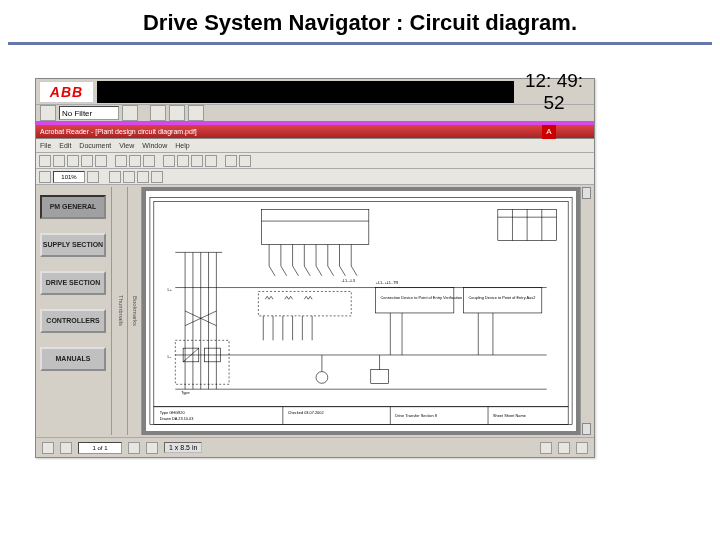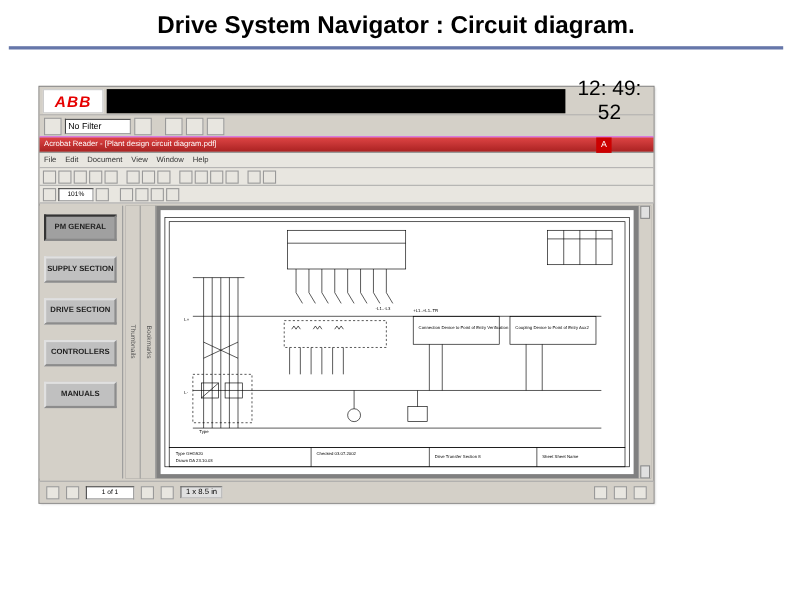--- a/index.html
+++ b/index.html
@@ -5,21 +5,21 @@
   * { box-sizing: border-box; margin: 0; padding: 0; }
   html, body { width: 720px; height: 540px; font-family: Arial, sans-serif; background: #fff; overflow: hidden; }
   .slide { width: 720px; height: 540px; position: relative; background: #fff; }
   .title { font-size: 22px; font-weight: bold; padding: 10px 14px 6px 14px; color: #000; text-align: center; }
   .title-underline { height: 3px; background: #6677aa; margin: 0 8px; }
   .app-window { position: absolute; left: 35px; top: 78px; width: 560px; height: 380px; background: #d4d0c8; border: 1px solid #888; box-shadow: 1px 1px 2px rgba(0,0,0,.2); }
   .titlebar { display: flex; align-items: center; height: 26px; background: #d4d0c8; border-bottom: 1px solid #aaa; }
   .logo { width: 55px; height: 22px; background: #fff; margin: 0 3px; display: flex; align-items: center; justify-content: center; font-size: 14px; font-weight: bold; color: #e60000; letter-spacing: 1px; font-style: italic; border: 1px solid #ccc; }
   .title-dark { flex: 1; height: 22px; background: #000; }
   .clock { width: 80px; text-align: center; font-size: 19px; color: #000; padding: 0 4px; }
-  .toolbar { display: flex; align-items: center; height: 20px; background: #d4d0c8; border-bottom: 1px solid #d946ef; padding: 0 4px; gap: 3px; }
+  .toolbar { display: flex; align-items: center; height: 20px; background: #d4d0c8; border-bottom: 4px solid #d946ef; padding: 0 4px; gap: 3px; }
   .tbtn { width: 16px; height: 16px; background: #e8e6e0; border: 1px solid #999; }
   .filter-box { width: 60px; height: 14px; background: #fff; border: 1px inset #999; font-size: 8px; display: flex; align-items: center; padding: 0 2px; }
   .tab-strip { height: 14px; background: linear-gradient(#d44,#a22); display: flex; align-items: center; padding: 0 4px; font-size: 7px; color: #fff; border-bottom: 1px solid #888; }
   .menubar { height: 14px; background: #e8e6e0; display: flex; align-items: center; padding: 0 4px; gap: 8px; font-size: 7px; color: #333; border-bottom: 1px solid #aaa; }
   .pdf-toolbar { height: 16px; background: #e8e6e0; display: flex; align-items: center; padding: 0 3px; gap: 2px; border-bottom: 1px solid #aaa; }
   .pdf-toolbar .tbtn { width: 12px; height: 12px; }
   .zoom-box { width: 32px; height: 12px; background: #fff; border: 1px inset #999; font-size: 6px; display: flex; align-items: center; justify-content: center; }
   .adobe-ico { width: 14px; height: 14px; background: #c00; position: absolute; right: 38px; font-size: 8px; color: #fff; display: flex; align-items: center; justify-content: center; }
   .content { position: absolute; left: 78px; top: 108px; right: 2px; bottom: 22px; background: #808080; display: flex; }
   .vtab { width: 14px; background: #d4d0c8; border-right: 1px solid #999; writing-mode: vertical-rl; font-size: 6px; color: #555; display: flex; align-items: center; justify-content: center; }

